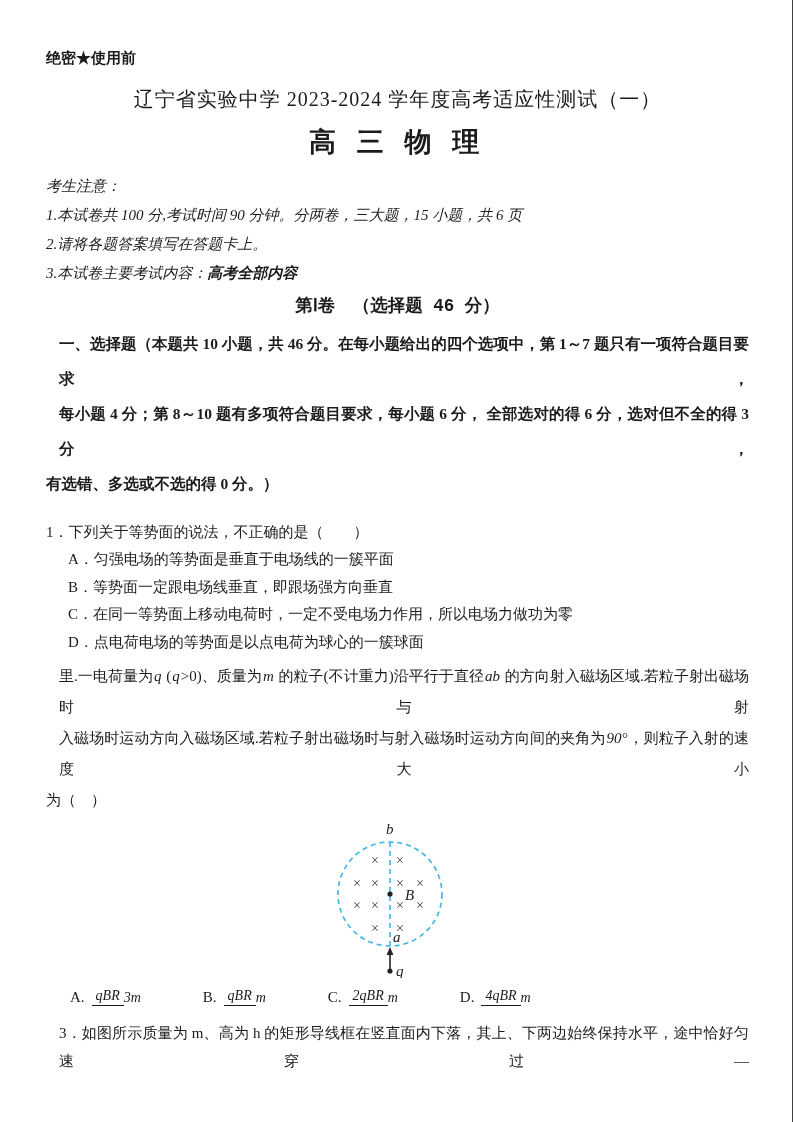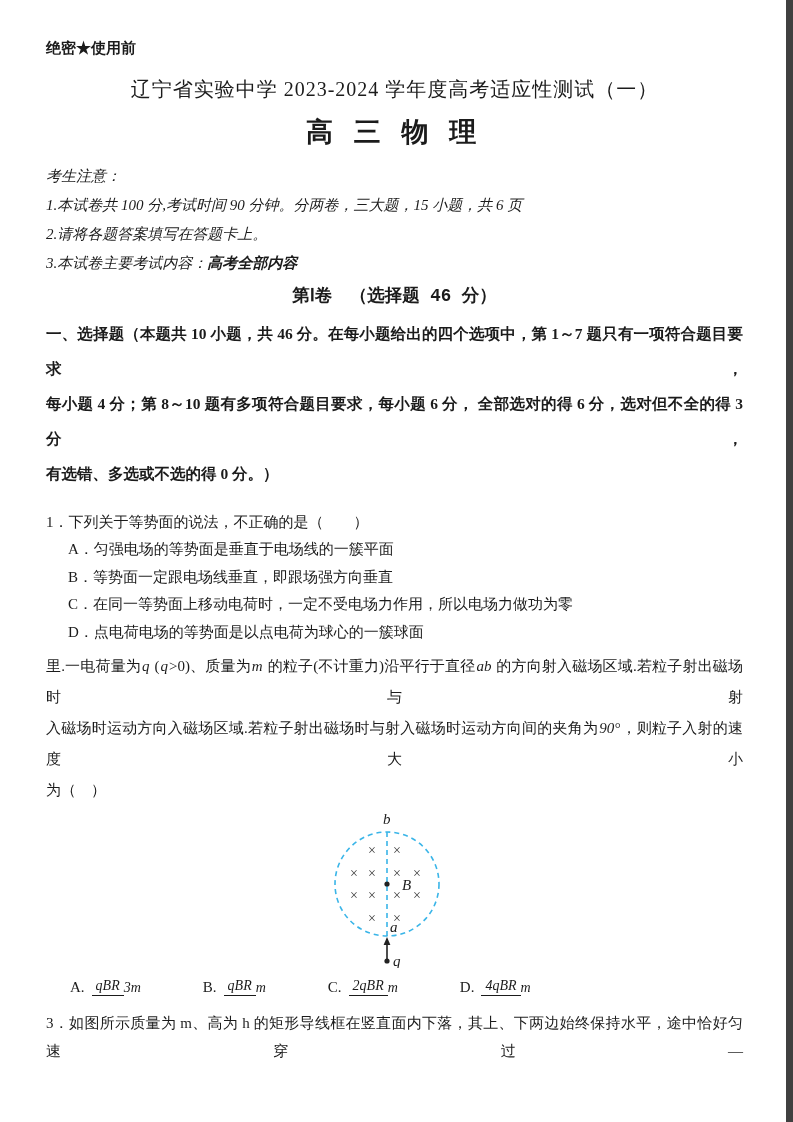--- a/index.html
+++ b/index.html
@@ -3,42 +3,42 @@
 <meta charset="utf-8">
 <style>
   html,body{margin:0;padding:0;}
   body{
     width:793px;height:1122px;background:#ffffff;overflow:hidden;
     font-family:"Liberation Serif","DejaVu Serif",serif;
     color:#1b1b1b;
   }
   .page{
     box-sizing:border-box;width:793px;height:1122px;
-    padding:40px 43px 0 46px;position:relative;
-    border-right:7px solid #404040;
+    padding:50px 43px 0 46px;position:relative;
+    border-right:1px solid #404040;
   }
   .classification{font-weight:700;font-size:15px;line-height:17px;}
   .exam-title{margin-top:21px;text-align:center;font-size:20px;line-height:23px;letter-spacing:1px;}
   .subject-title{margin-top:13px;text-align:center;font-size:27px;font-weight:700;letter-spacing:7px;}
   .notice{margin-top:12px;font-style:italic;font-size:15px;}
   .notice-line{line-height:29px;}
   .bold-seg{font-weight:700;}
   .part-heading{margin-top:6px;text-align:center;font-weight:700;font-size:17.5px;line-height:24px;font-family:Liberation Mono, monospace;}
   .intro{margin-top:8px;font-weight:700;font-size:15.5px;}
   .intro .pline{line-height:35px;}
   .stem{font-size:15px;}
   .q1-stem{margin-top:17px;line-height:28px;}
   .q1-options{padding-left:22px;font-size:15px;}
   .q1-options .option-line{line-height:27.5px;}
   .q2-stem{margin-top:5px;}
   .q2-stem .pline{line-height:31px;}
   .q3-stem{margin-top:13px;}
   .q3-stem .pline{line-height:28px;}
   .pline{white-space:pre-wrap;}
-  .just{text-align:justify;text-align-last:justify;}
+  .just{text-align:justify;text-align-last:justify;margin-left:13px;}
   .var{font-style:italic;padding:0 1px;}
   .diagram{display:block;margin:0 auto;}
   .diagram-wrap{text-align:center;}
   .d1-wrap{margin-top:4px;}
   .opts-row{margin-top:10px;display:flex;align-items:center;padding-left:24px;gap:62px;font-size:15px;}
   .opt-frac{display:inline-flex;align-items:center;gap:7px;}
   .frac{display:inline-flex;flex-direction:row;align-items:center;font-style:italic;font-size:14px;line-height:16px;}
   .frac .num{border-bottom:1.2px solid #1b1b1b;padding:0 4px 1px;}
   .frac .den{padding-top:1px;}
   svg text{font-family:"Liberation Serif","DejaVu Serif",serif;}

